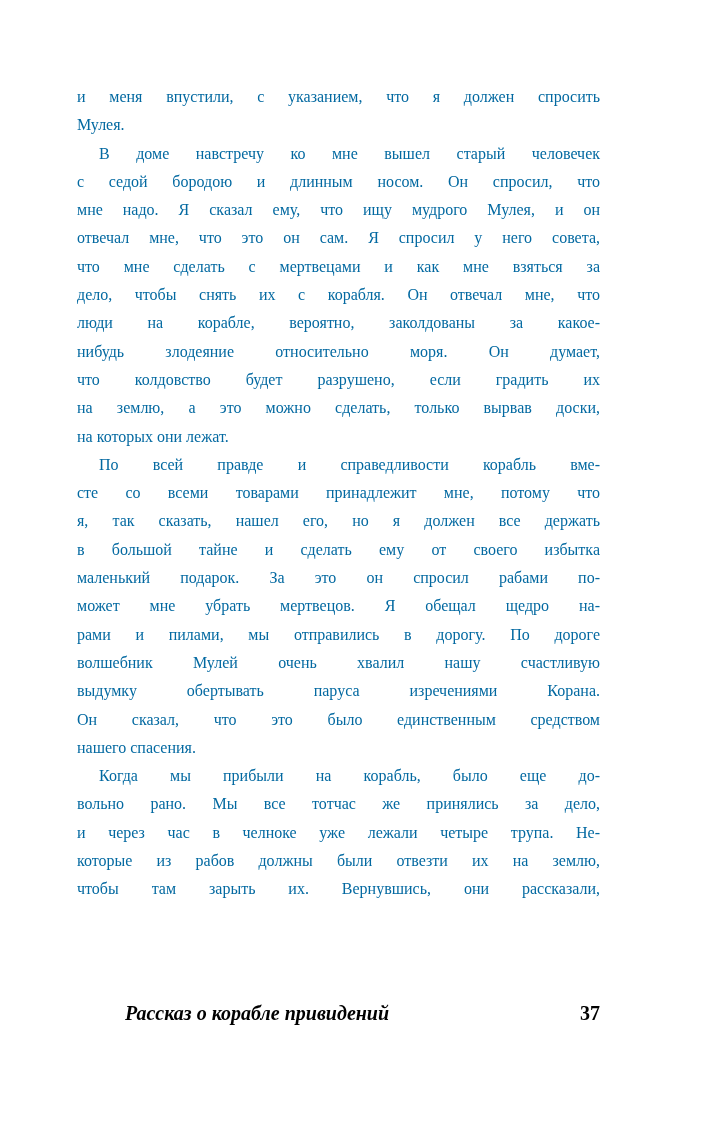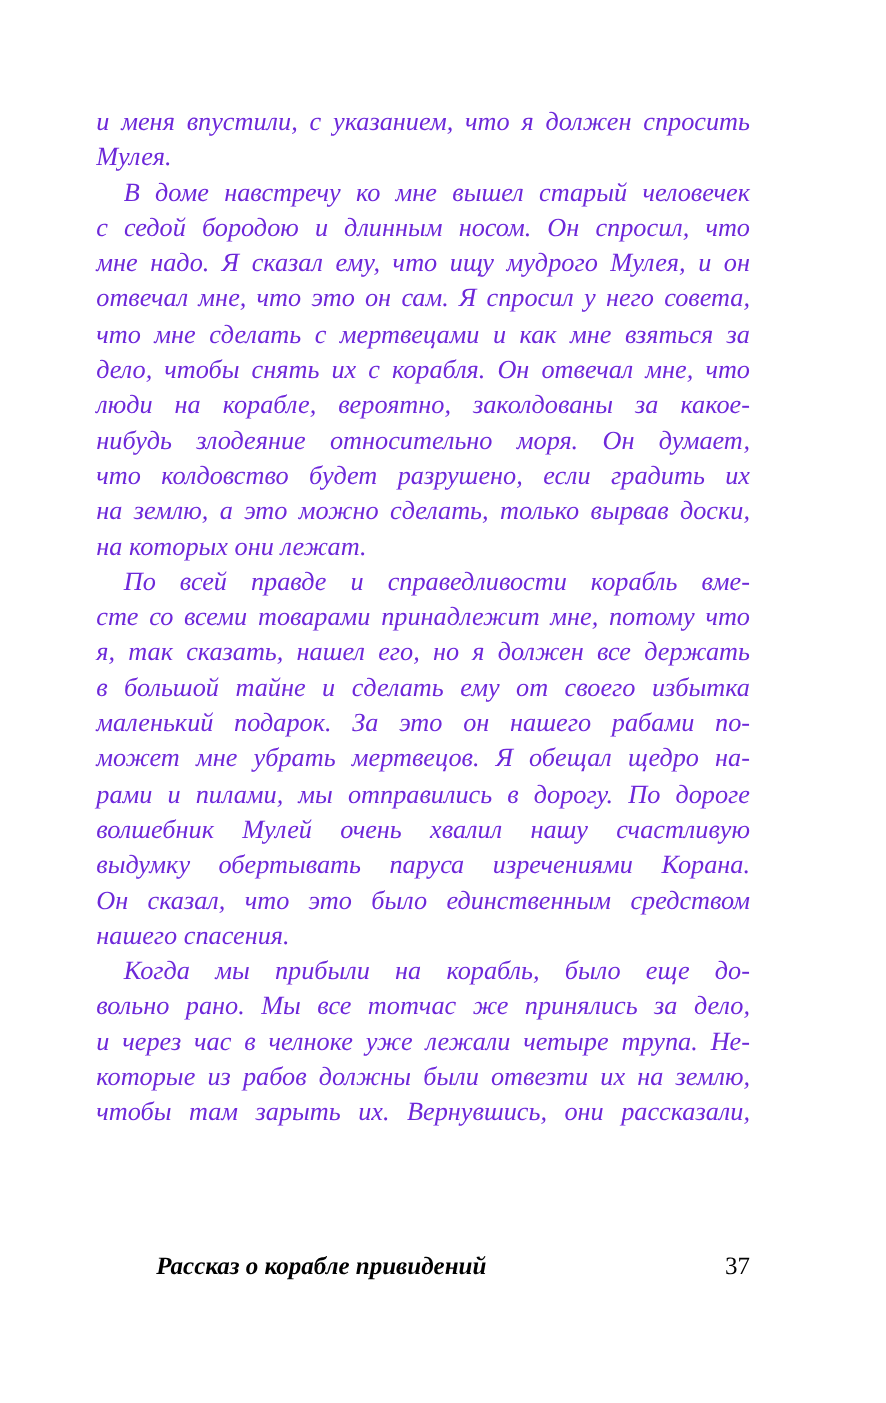--- a/index.html
+++ b/index.html
@@ -14,24 +14,23 @@
   .page {
     position: absolute;
     inset: 0;
     background: #ffffff;
   }
   .text-block {
     position: absolute;
     left: 77px;
     top: 83px;
     width: 523px;
-    font-size: 21px;
+    font-size: 16px;
     line-height: 28.3px;
-    color: #6d28d9;
-    font-style: italic;
+    color: #0369a1;
   }
   .paragraph { }
   .line {
     text-align: justify;
     text-align-last: justify;
   }
   .line.no-justify {
     text-align-last: left;
   }
   .line.indent {
@@ -48,21 +47,21 @@
     font-size: 20px;
     line-height: 28px;
   }
   .running-title {
     font-style: italic;
     font-weight: bold;
     margin-left: 48px;
   }
   .page-number {
     font-style: normal;
-    font-weight: normal;
+    font-weight: bold;
   }
 </style>
 </head>
 <body>
 
 <div class="page">
 
   <div class="text-block">
       <div class="paragraph">
         <div class="line">и меня впустили, с указанием, что я должен спросить</div>
@@ -79,21 +78,21 @@
         <div class="line">нибудь злодеяние относительно моря. Он думает,</div>
         <div class="line">что колдовство будет разрушено, если градить их</div>
         <div class="line">на землю, а это можно сделать, только вырвав доски,</div>
         <div class="line no-justify">на которых они лежат.</div>
       </div>
       <div class="paragraph">
         <div class="line indent">По всей правде и справедливости корабль вме-</div>
         <div class="line">сте со всеми товарами принадлежит мне, потому что</div>
         <div class="line">я, так сказать, нашел его, но я должен все держать</div>
         <div class="line">в большой тайне и сделать ему от своего избытка</div>
-        <div class="line">маленький подарок. За это он нашего рабами по-</div>
+        <div class="line">маленький подарок. За это он спросил рабами по-</div>
         <div class="line">может мне убрать мертвецов. Я обещал щедро на-</div>
         <div class="line">рами и пилами, мы отправились в дорогу. По дороге</div>
         <div class="line">волшебник Мулей очень хвалил нашу счастливую</div>
         <div class="line">выдумку обертывать паруса изречениями Корана.</div>
         <div class="line">Он сказал, что это было единственным средством</div>
         <div class="line no-justify">нашего спасения.</div>
       </div>
       <div class="paragraph">
         <div class="line indent">Когда мы прибыли на корабль, было еще до-</div>
         <div class="line">вольно рано. Мы все тотчас же принялись за дело,</div>

